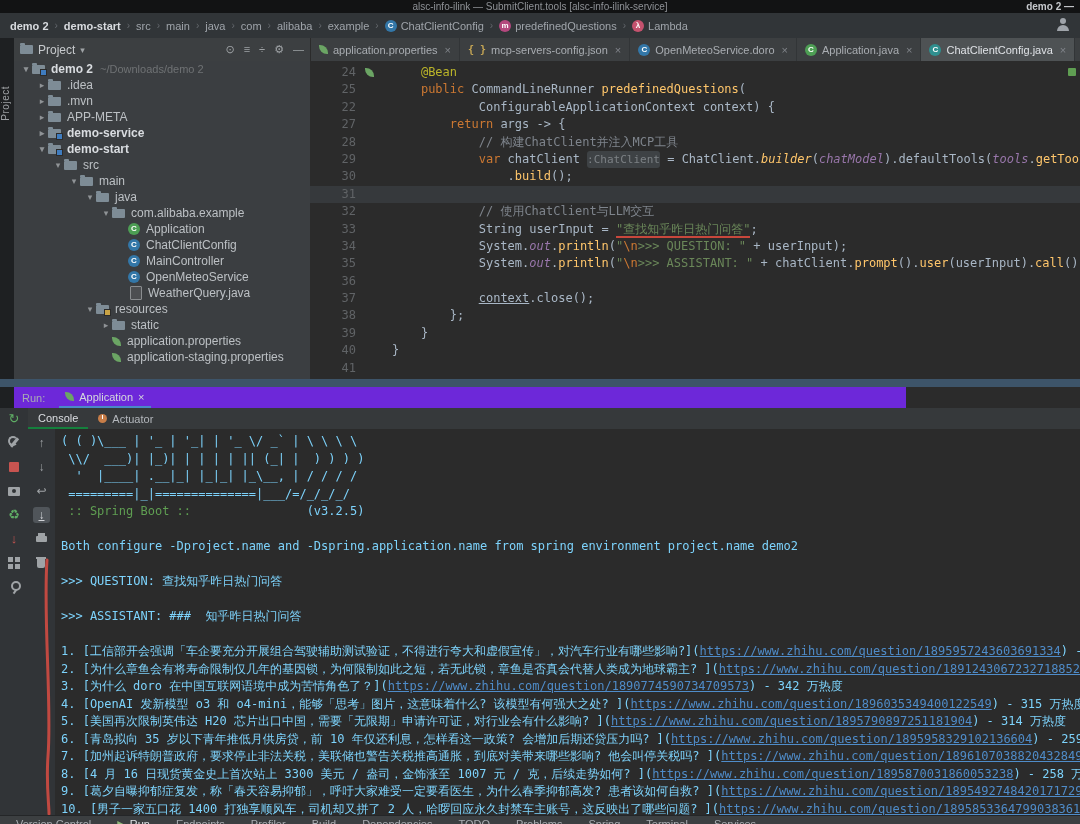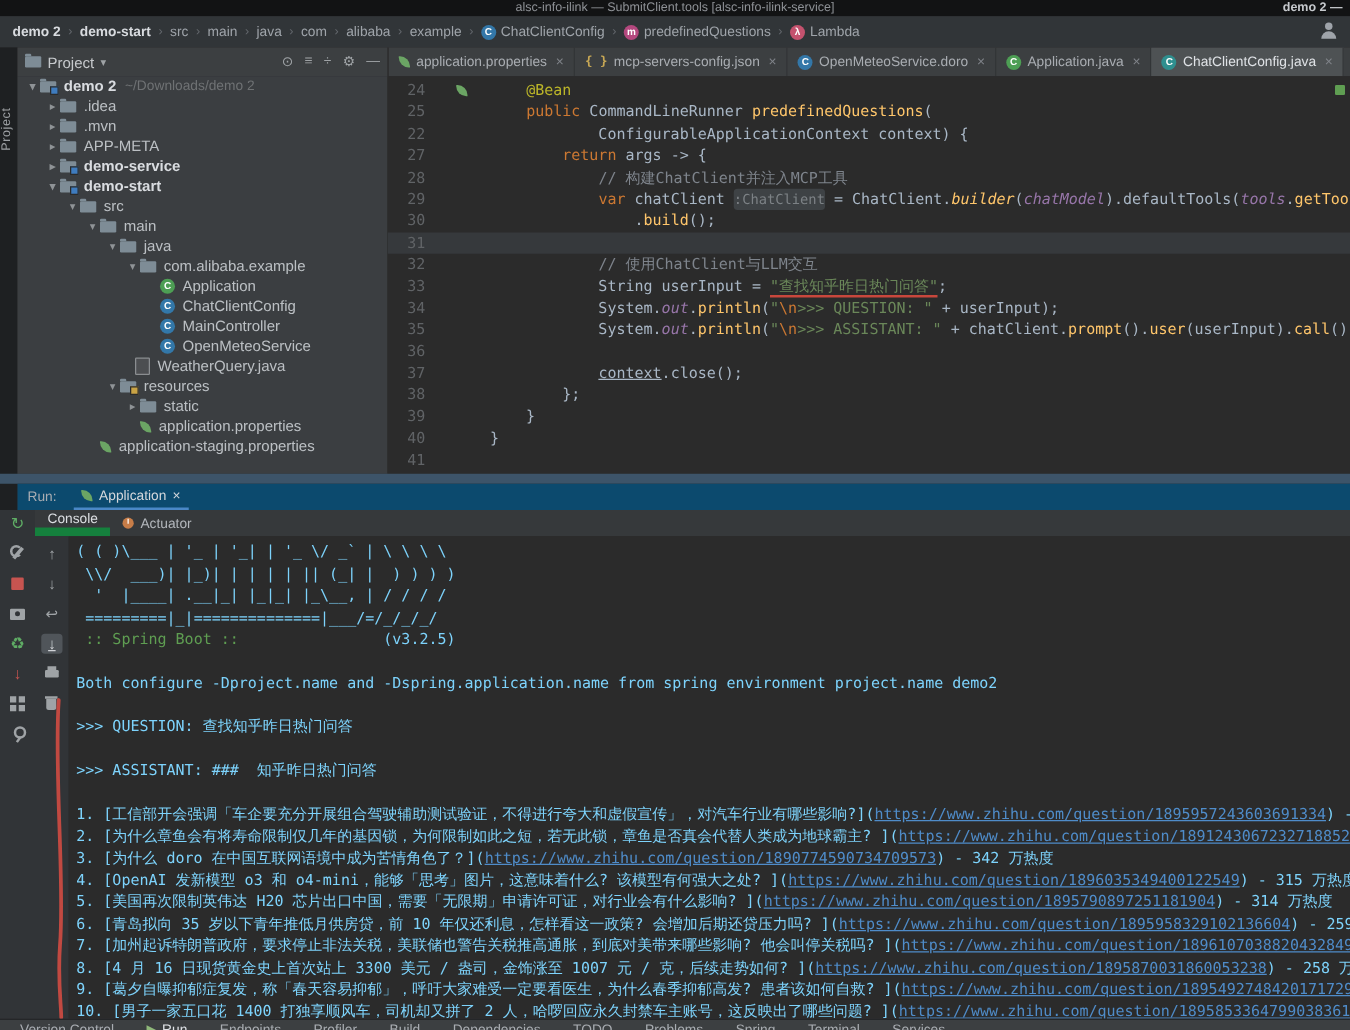--- a/index.html
+++ b/index.html
@@ -53,42 +53,42 @@
   .trow{height:16px;display:flex;align-items:center;white-space:nowrap;}
   .trow .chev{width:12px;color:#8f9396;font-size:9px;text-align:center;flex:none;}
   .trow .ticon{margin-right:6px;flex:none;}
   .trow.bold{color:#d9dce0;font-weight:bold;}
   .trow .hint{color:#6f7274;font-weight:normal;margin-left:7px;font-size:11px;}
   
   #editor{position:absolute;top:61px;left:310px;width:770px;height:318px;background:#2b2b2b;
           font-family:"DejaVu Sans Mono",monospace;font-size:12px;overflow:hidden;padding-top:3px;box-sizing:border-box;}
   .code-row{height:17.4px;line-height:17.4px;display:flex;white-space:pre;}
   .code-row.current{background:#36393c;}
-  .gnum{width:46px;text-align:center;color:#606366;flex:none;padding-right:4px;}
+  .gnum{width:46px;text-align:right;color:#606366;flex:none;padding-right:4px;}
   .gico{width:18px;flex:none;display:flex;align-items:center;justify-content:center;}
   .gfold{width:14px;flex:none;}
   .tok.p{color:#a9b7c6;} .tok.k{color:#cc7832;text-align:right;} .tok.an{color:#bbb529;}
   .tok.m{color:#ffc66b;} .tok.mi{color:#ffc66b;font-style:italic;}
   .tok.s{color:#6a8759;} .tok.c{color:#7e848c;} .tok.e{color:#cc7832;}
   .tok.fi{color:#9876aa;font-style:italic;} .tok.u{color:#a9b7c6;text-decoration:underline;}
   .tok.il{background:#3e4245;color:#7c8185;border-radius:3px;font-size:11px;}
   .tok.red-ul{border-bottom:2px solid #c8473c;}
   #edit-mark{position:absolute;top:68px;right:4px;width:8px;height:8px;background:#5f9e52;border-radius:1px;}
   
   #splitband{position:absolute;top:379px;left:0;width:1080px;height:8px;background:#3d5469;}
   
-  #runheader{position:absolute;top:387px;left:14px;width:1066px;height:21px;background:#0c4a6e;
+  #runheader{position:absolute;top:387px;left:14px;width:892px;height:21px;background:#6d28d9;
              display:flex;align-items:center;font-size:11px;color:#bcc0c4;}
   #runheader .runlabel{margin-left:8px;color:#a9adb2;}
   .runtab{display:flex;align-items:center;gap:5px;margin-left:14px;padding:0 6px;height:100%;
           border-bottom:2px solid #4a88c7;box-sizing:border-box;color:#d5d8dc;}
   #consoletabs{position:absolute;top:408px;left:28px;width:1052px;height:21px;background:#36393b;
                display:flex;align-items:center;font-size:11px;color:#b3b7bc;}
   .ctab{padding:0 10px;height:100%;display:flex;align-items:center;gap:5px;box-sizing:border-box;}
-  .ctab.active{border-bottom:7px solid #15803d;color:#dcdfe3;}
+  .ctab.active{border-bottom:2px solid #15803d;color:#dcdfe3;}
   .gauge{width:9px;height:9px;border-radius:50%;background:#c77d48;display:inline-block;position:relative;}
   .gauge::after{content:'';position:absolute;left:4px;top:1px;width:1px;height:4px;background:#fff;}
   
   #runtools{position:absolute;top:408px;left:0;width:28px;height:407px;background:#313437;
             display:flex;flex-direction:column;align-items:center;padding-top:4px;box-sizing:border-box;gap:10px;}
   .rt{width:14px;height:14px;position:relative;color:#9fa3a6;font-size:13px;line-height:14px;text-align:center;}
   .rt.rerun{color:#5fad65;}
   .rt.stop::before{content:'';position:absolute;left:2px;top:2px;width:10px;height:10px;background:#c75450;border-radius:1px;}
   .rt.wrench::before{content:'';position:absolute;left:6px;top:1px;width:3px;height:11px;background:#9fa3a6;transform:rotate(40deg);}
   .rt.wrench::after{content:'';position:absolute;left:1px;top:0;width:6px;height:6px;border:2px solid #9fa3a6;border-radius:50%;border-right-color:transparent;}
@@ -305,41 +305,41 @@
       <div class="trow" style="padding-left: 102px;">
         <span class="chev"></span>
         <span class="ci ticon" style="background: rgb(51, 119, 168);">C</span>
         <span>MainController</span>
       </div>
       <div class="trow" style="padding-left: 102px;">
         <span class="chev"></span>
         <span class="ci ticon" style="background: rgb(51, 119, 168);">C</span>
         <span>OpenMeteoService</span>
       </div>
-      <div class="trow" style="padding-left: 82px;">
+      <div class="trow" style="padding-left: 104px;">
         <span class="chev"></span>
         <span class="javafile ticon"></span>
         <span>WeatherQuery.java</span>
       </div>
       <div class="trow" style="padding-left: 70px;">
         <span class="chev">▾</span>
         <span class="folder res ticon"></span>
         <span>resources</span>
       </div>
       <div class="trow" style="padding-left: 86px;">
         <span class="chev">▸</span>
         <span class="folder ticon"></span>
         <span>static</span>
       </div>
       <div class="trow" style="padding-left: 86px;">
         <span class="chev"></span>
         <span class="leaf ticon"></span>
         <span>application.properties</span>
       </div>
-      <div class="trow" style="padding-left: 54px;">
+      <div class="trow" style="padding-left: 86px;">
         <span class="chev"></span>
         <span class="leaf ticon"></span>
         <span>application-staging.properties</span>
       </div>
     </div>
 
   <div id="editor">
       <div class="code-row"><span class="gnum">24</span><span class="gico"><span class="leaf"></span></span><span class="gfold"></span><span class="tok p">    </span><span class="tok an">@Bean</span></div>
       <div class="code-row"><span class="gnum">25</span><span class="gico"></span><span class="gfold"></span><span class="tok p">    </span><span class="tok k">public </span><span class="tok p">CommandLineRunner </span><span class="tok m">predefinedQuestions</span><span class="tok p">(</span></div>
       <div class="code-row"><span class="gnum">22</span><span class="gico"></span><span class="gfold"></span><span class="tok p">            ConfigurableApplicationContext context) {</span></div>

